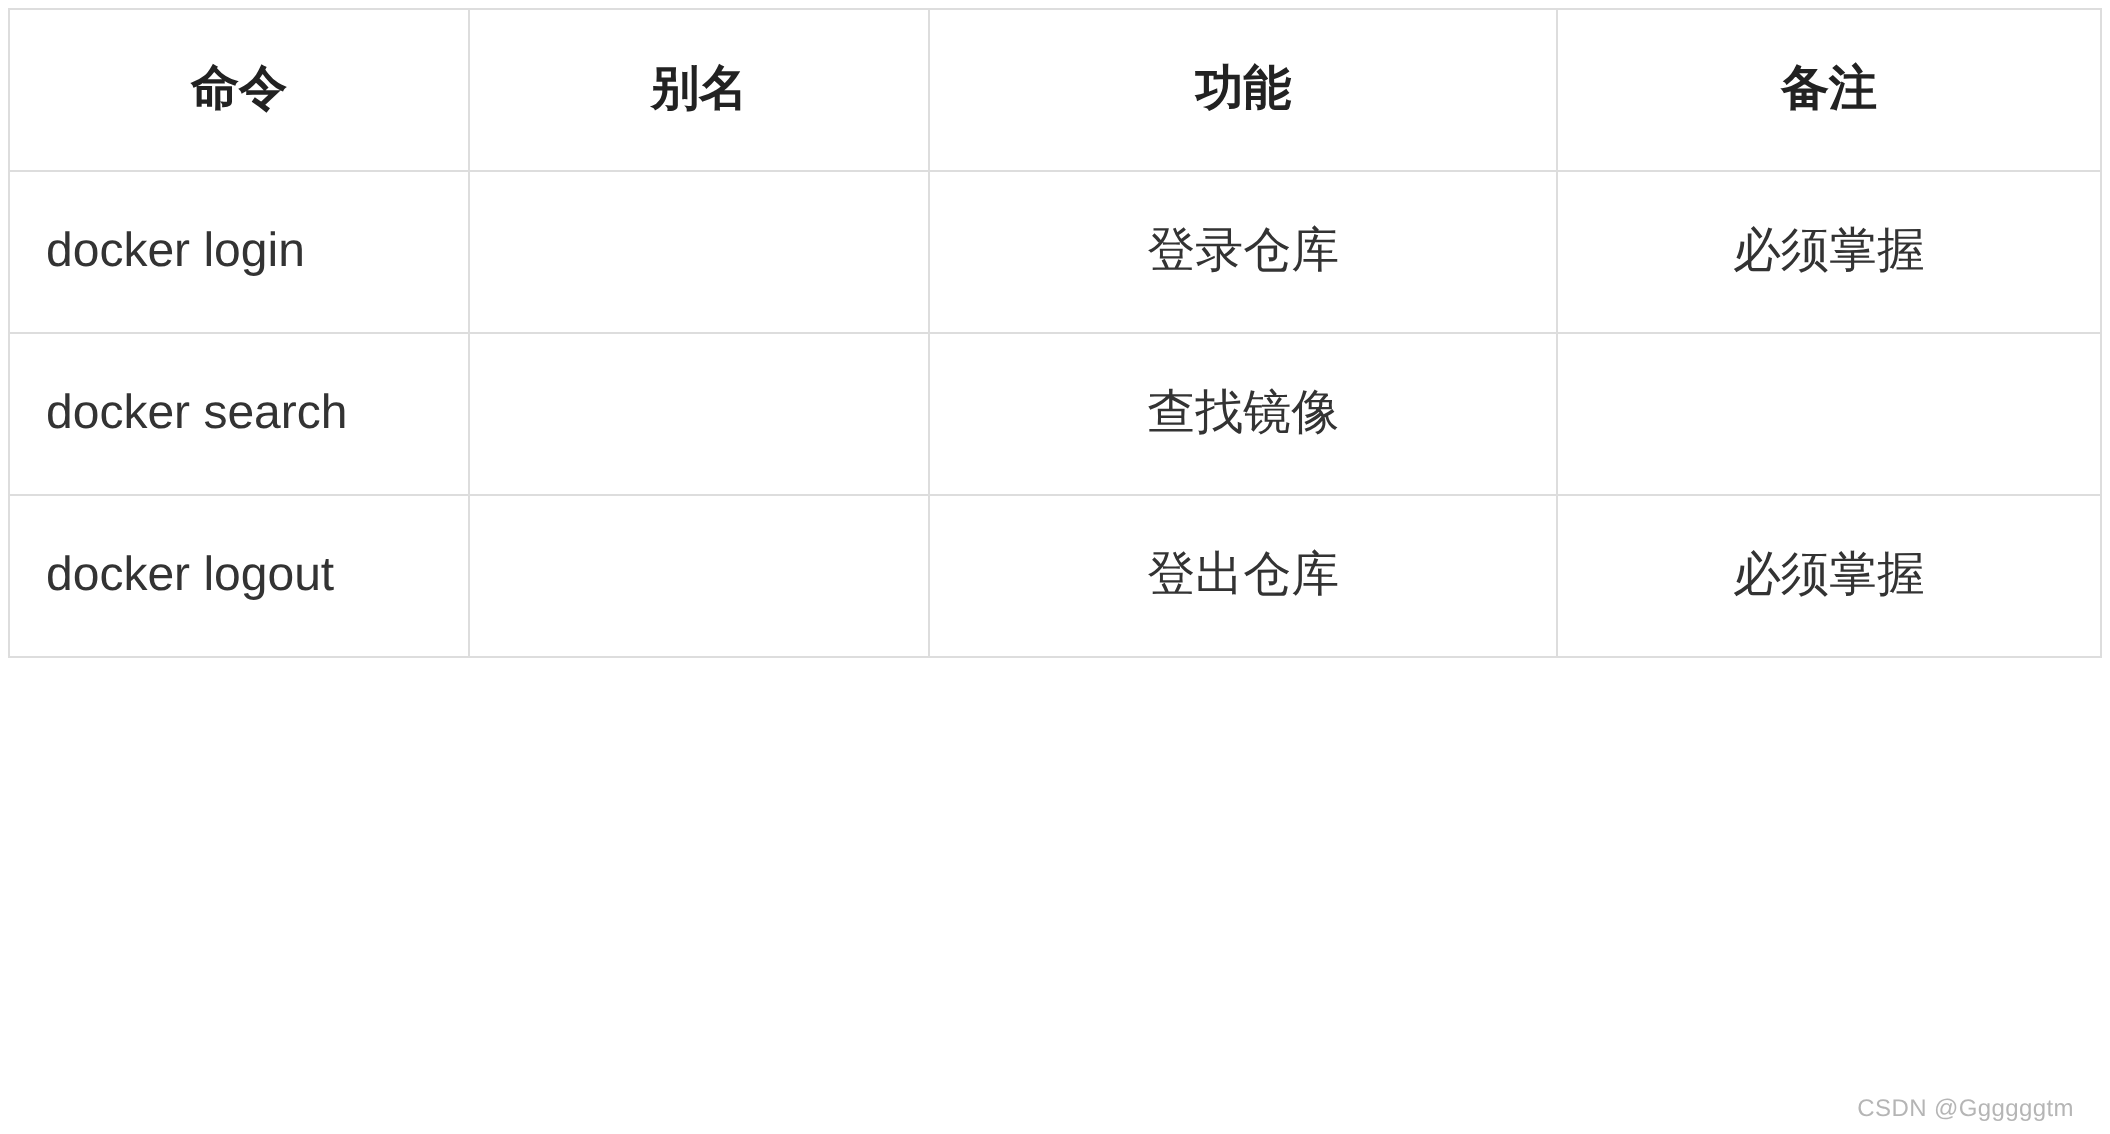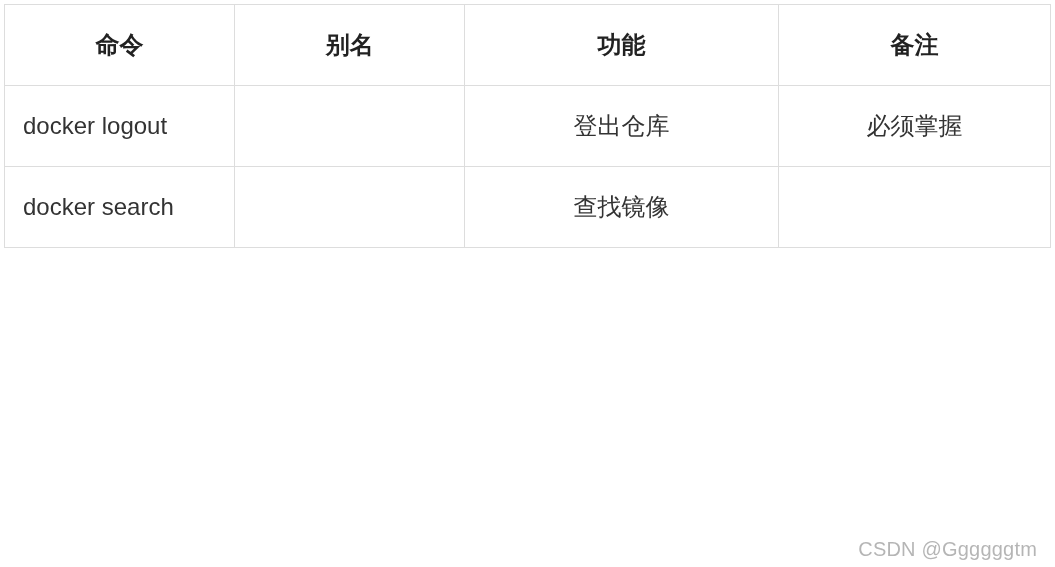--- a/index.html
+++ b/index.html
@@ -37,21 +37,21 @@
     .col-func { width: 30%; }
     .col-note { width: 26%; }
     .table td.func,
     .table td.note {
       text-align: center;
     }
     .watermark {
       position: fixed;
       right: 18px;
       bottom: 6px;
-      font-size: 20px;
+      font-size: 12px;
       color: rgba(120,120,120,0.55);
       font-family: Arial, sans-serif;
       letter-spacing: 0.2px;
     }
   </style>
 </head>
 <body>
 
 <table class="table">
   <colgroup>
@@ -63,27 +63,33 @@
   <thead>
     <tr>
       <th>命令</th>
       <th>别名</th>
       <th>功能</th>
       <th>备注</th>
     </tr>
   </thead>
   <tbody>
     <tr>
-      <td>docker logout</td>
+      <td>docker login</td>
       <td></td>
-      <td class="func">登出仓库</td>
+      <td class="func">登录仓库</td>
       <td class="note">必须掌握</td>
     </tr>
     <tr>
       <td>docker search</td>
       <td></td>
       <td class="func">查找镜像</td>
       <td class="note"></td>
     </tr>
+    <tr>
+      <td>docker logout</td>
+      <td></td>
+      <td class="func">登出仓库</td>
+      <td class="note">必须掌握</td>
+    </tr>
   </tbody>
 </table>
 
 <div class="watermark">CSDN @Ggggggtm</div>
 
 </body></html>

